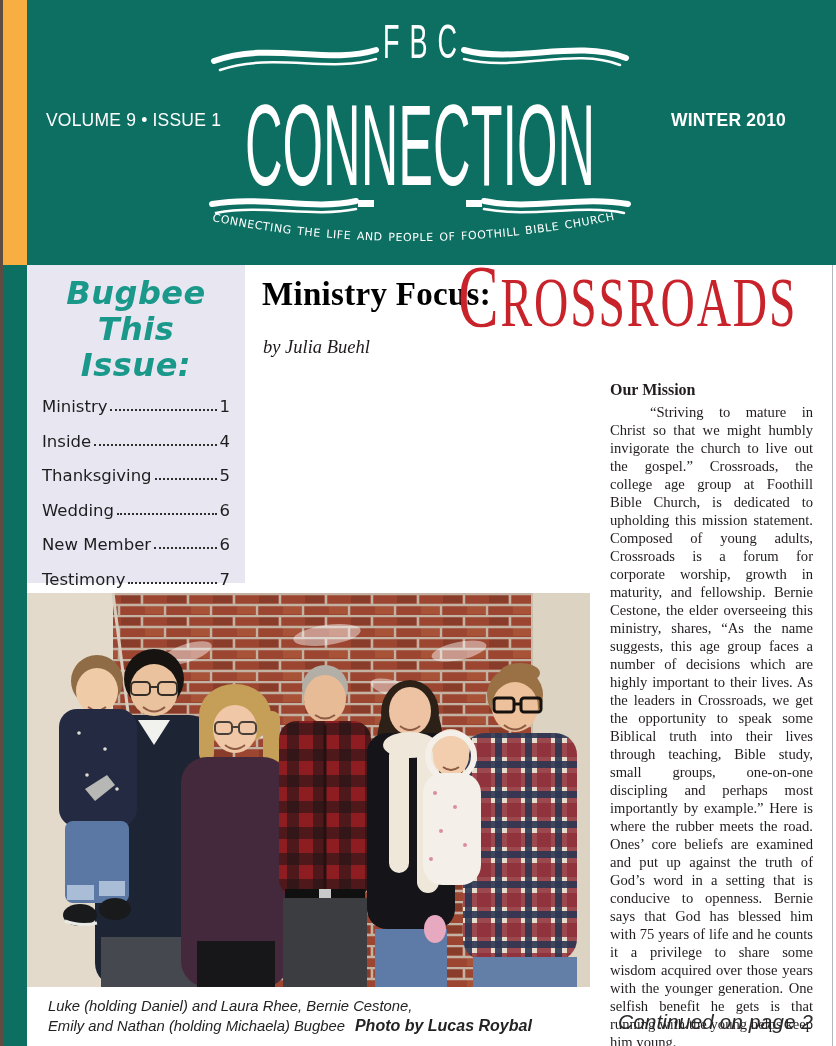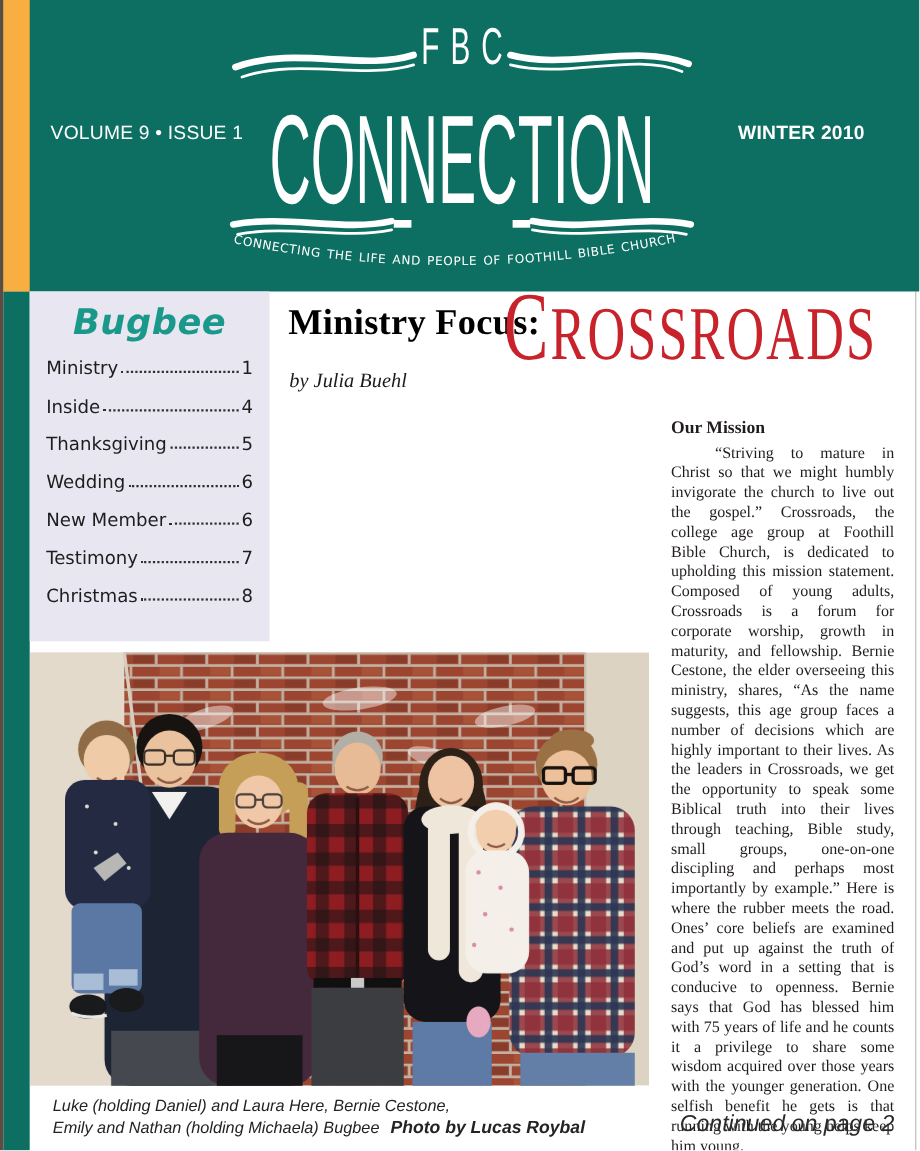--- a/index.html
+++ b/index.html
@@ -112,20 +112,21 @@
         <text fill="#ffffff" font-size="11" letter-spacing="0.6" word-spacing="1.5" font-family="DejaVu Sans, sans-serif">
           <textPath href="#tagArc">CONNECTING THE LIFE AND PEOPLE OF FOOTHILL BIBLE CHURCH</textPath>
         </text>
       </svg>
     </div>
   </div>
 
   <div class="sidebar">
     <div class="toc-title">
       <span>Bugbee</span><br>
+      <span>This Issue:</span>
     </div>
     <div class="toc-list">
       <div class="toc-row">
         <span>Ministry</span>
         <span class="toc-dots"></span>
         <span class="toc-num">1</span>
       </div>
       <div class="toc-row">
         <span>Inside</span>
         <span class="toc-dots"></span>
@@ -312,19 +313,19 @@
           <circle cx="414" cy="238" r="2"></circle>
             <circle cx="438" cy="252" r="2"></circle>
           <circle cx="404" cy="266" r="2"></circle>
         </g>
         <ellipse cx="408" cy="336" rx="11" ry="14" fill="#e6a9bf"></ellipse>
       </g>
     </svg>
   </div>
 
   <div class="caption">
-    <div>Luke (holding Daniel) and Laura Here, Bernie Cestone,</div>
+    <div>Luke (holding Daniel) and Laura Rhee, Bernie Cestone,</div>
     <div>
       <span>Emily and Nathan (holding Michaela) Bugbee</span><span class="credit">Photo by Lucas Roybal</span>
     </div>
   </div>
 
 </div>
 
 </body></html>

